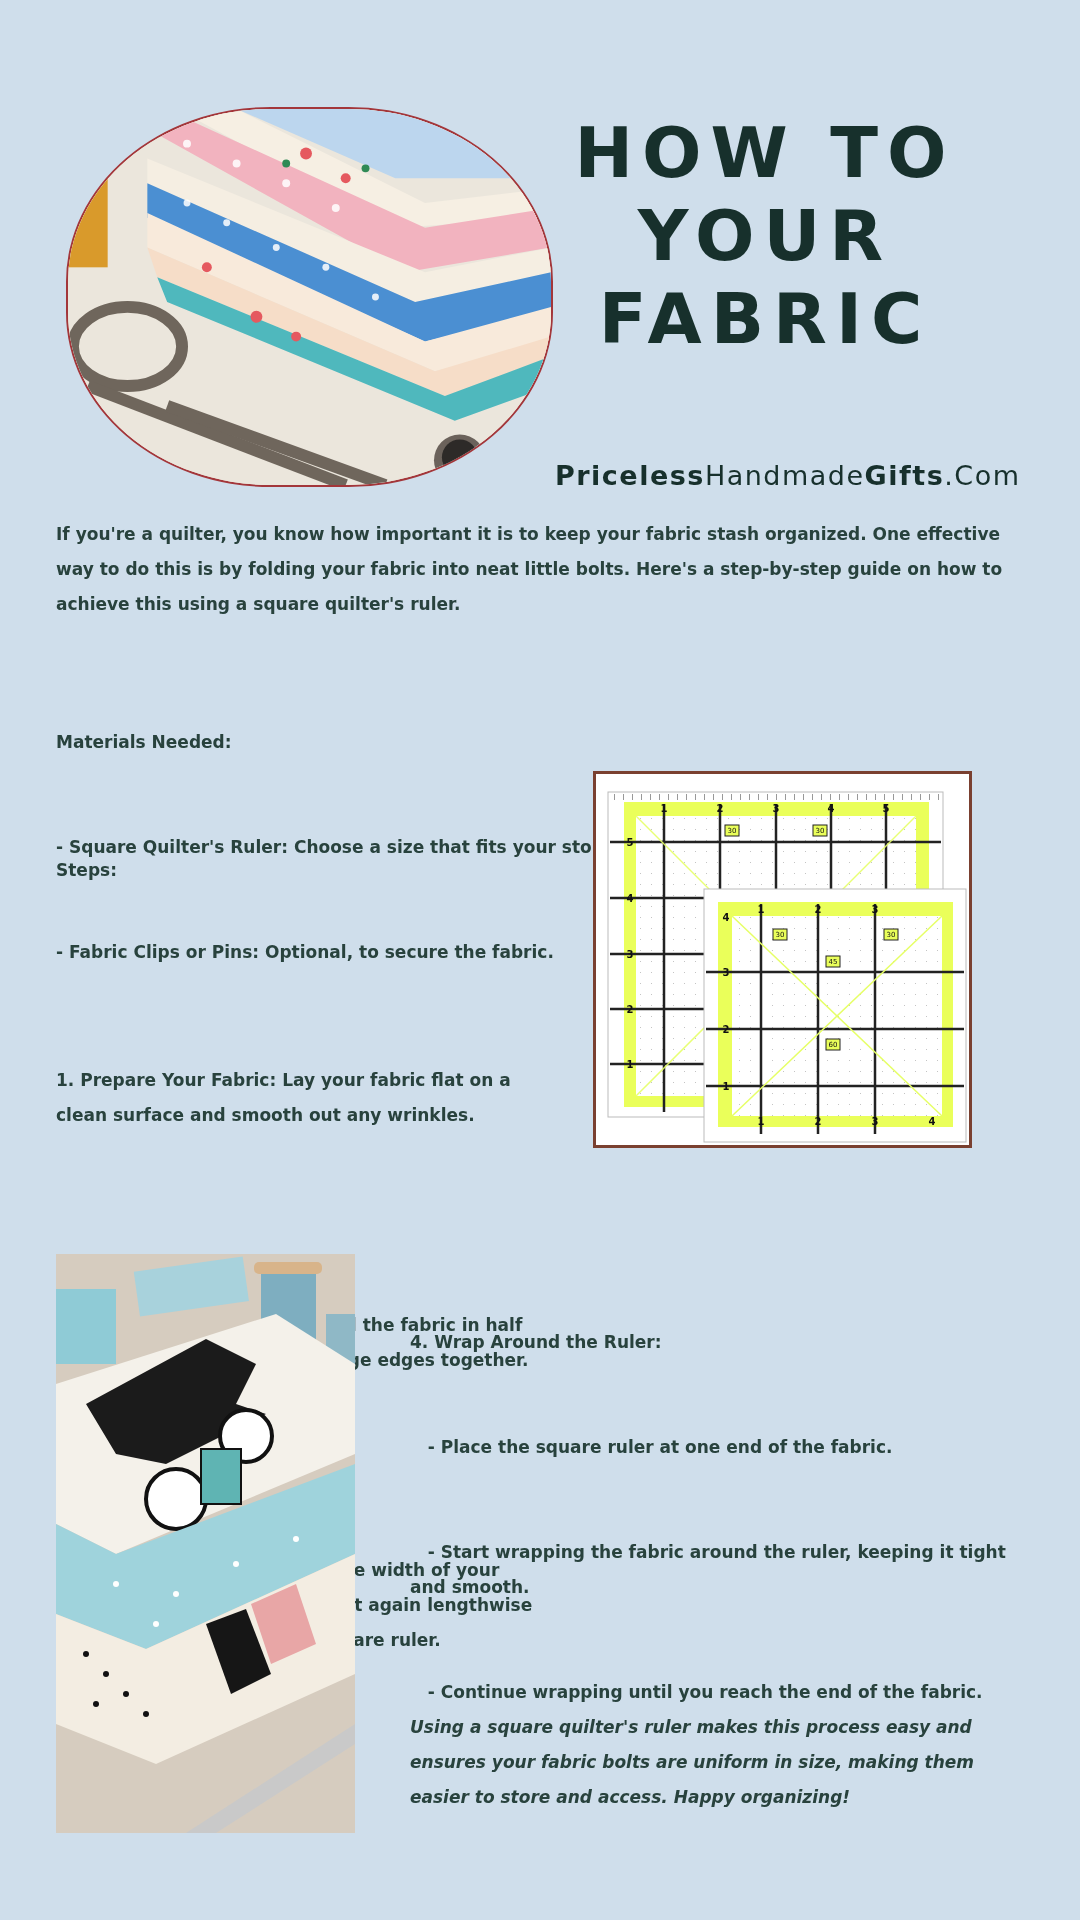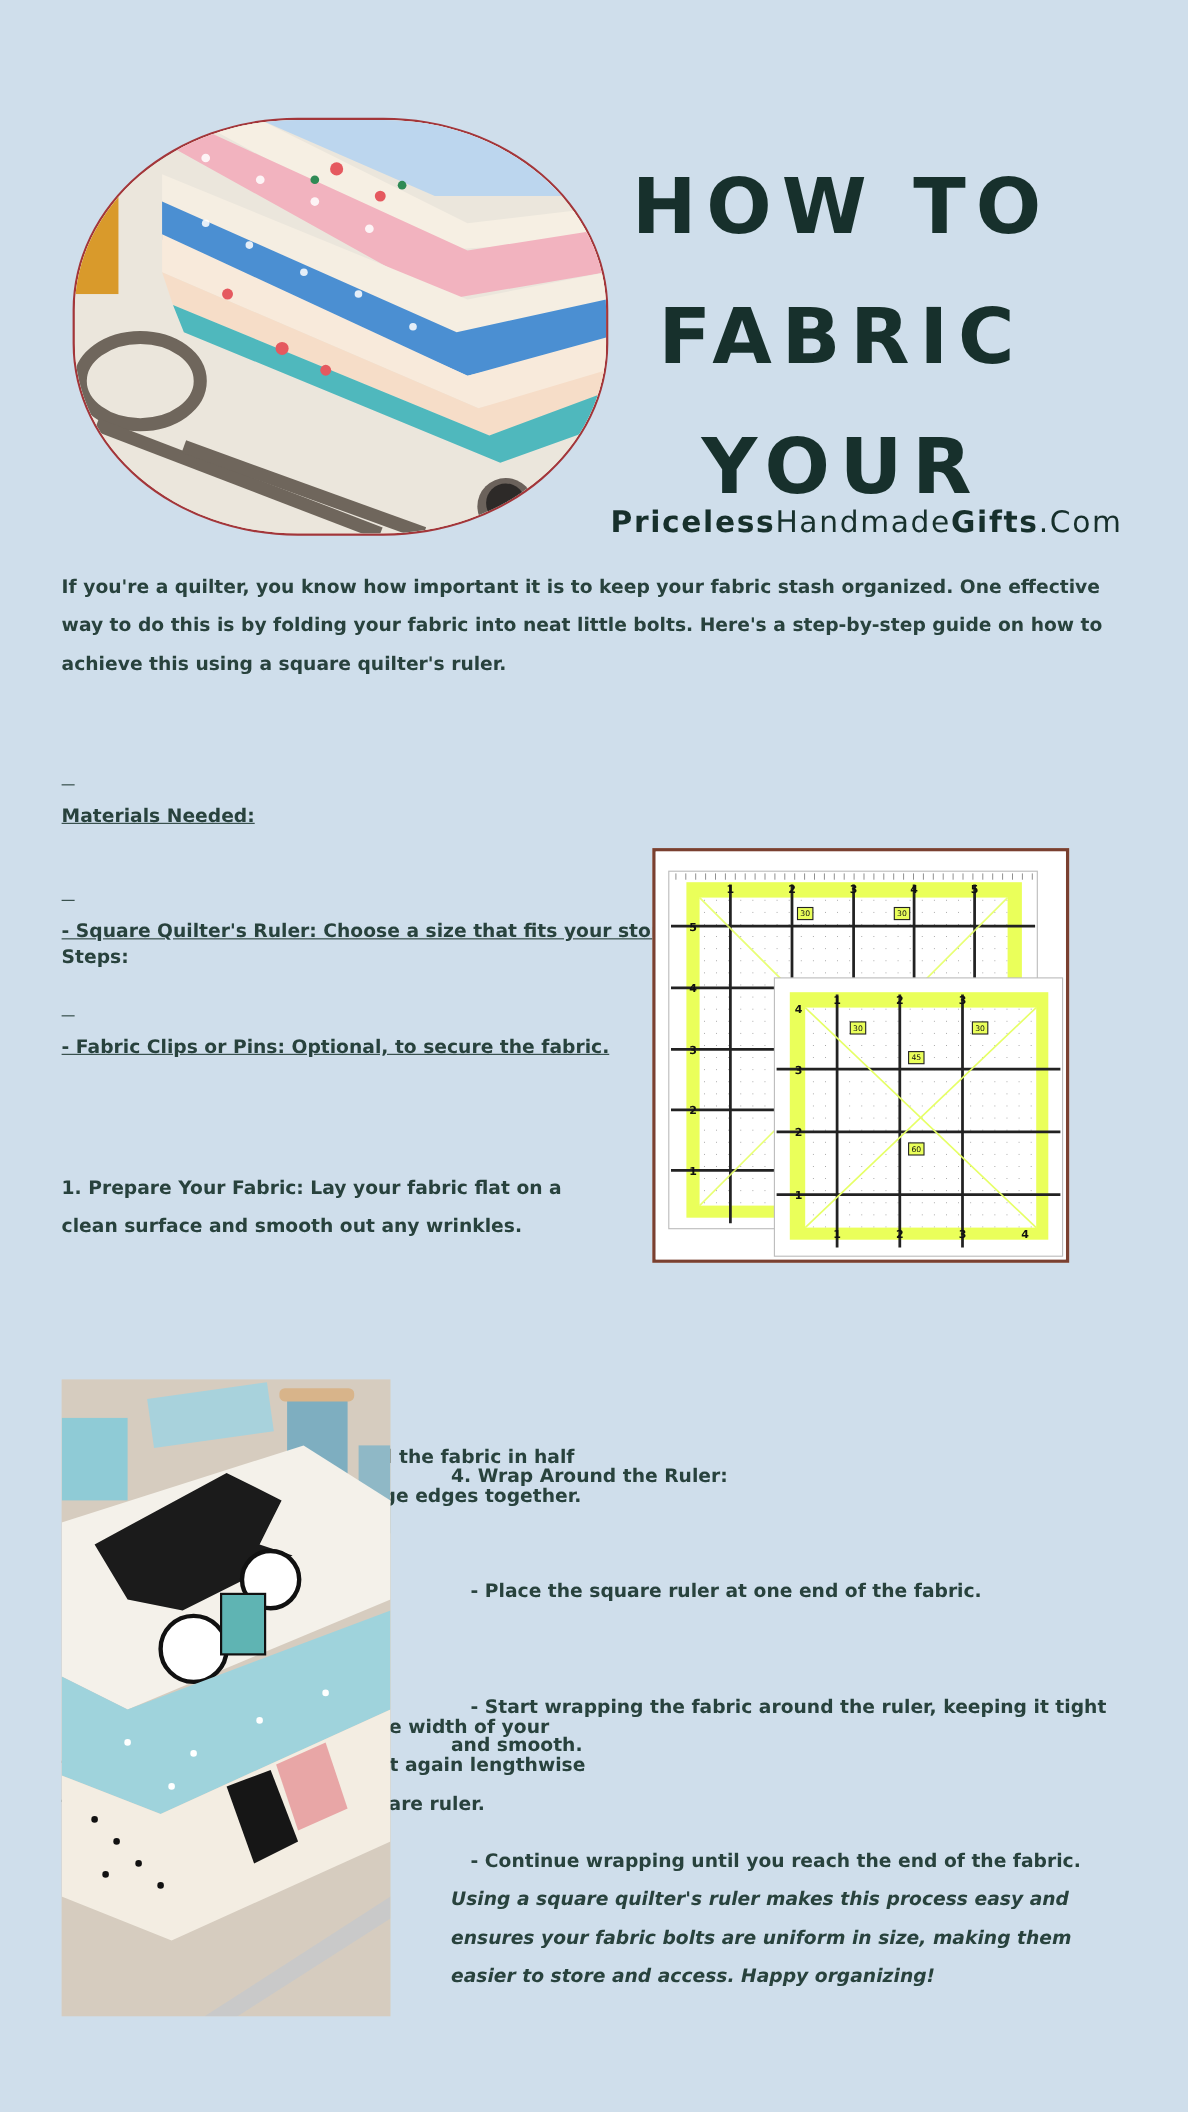--- a/index.html
+++ b/index.html
@@ -30,40 +30,39 @@
       text-align: center;
       font-family: "DejaVu Sans", sans-serif;
       font-weight: bold;
       color: #17302c;
     }
     .title .line {
       display: block;
       font-size: 70px;
       line-height: 83px;
       letter-spacing: 9px;
-      margin-top: 35px;
     }
     .site {
       left: 555px; top: 460px; width: 420px;
       text-align: center;
       font-size: 27px;
       letter-spacing: 1.5px;
       color: #17302c;
     }
     .site b { font-weight: bold; }
 
     .para {
       font-size: 17px;
       line-height: 35px;
       font-weight: bold;
       color: #28423d;
       white-space: pre-wrap;
     }
     .intro { left: 56px; top: 517px; width: 960px; }
-    .materials { left: 56px; top: 655px; width: 960px; text-decoration: underline; }
+    .materials { left: 56px; top: 655px; width: 960px; }
     .steps-left { left: 56px; top: 783px; width: 500px; }
     .steps-right { left: 410px; top: 1255px; width: 600px; }
     .closing { left: 410px; top: 1710px; width: 600px; font-style: italic; }
 
     .ruler-frame {
       left: 593px; top: 771px; width: 379px; height: 377px;
       border: 3px solid #7a4030;
       background: #ffffff;
       box-sizing: border-box;
     }
@@ -124,22 +123,22 @@
       <path d="M100 300 L320 380"></path>
     </g>
 
     <circle cx="395" cy="355" r="26" fill="#6b625b"></circle>
     <circle cx="395" cy="352" r="18" fill="#2d2a28"></circle>
   </svg>
 </div>
 
 <div class="abs title">
   <span class="line">HOW TO</span>
+  <span class="line">YOUR</span>
   <span class="line">FABRIC</span>
-  <span class="line">YOUR</span>
 </div>
 
 <div class="abs site"><b>Priceless</b><span>Handmade</span><b>Gifts</b><span>.Com</span></div>
 
 <div class="abs para intro">If you're a quilter, you know how important it is to keep your fabric stash organized. One effective way to do this is by folding your fabric into neat little bolts. Here's a step-by-step guide on how to achieve this using a square quilter's ruler.</div>
 
 <div class="abs para materials">
   <div>Materials Needed:</div>
   <div>- Square Quilter's Ruler: Choose a size that fits your storage space.</div>
   <div>- Fabric Clips or Pins: Optional, to secure the fabric.</div>

